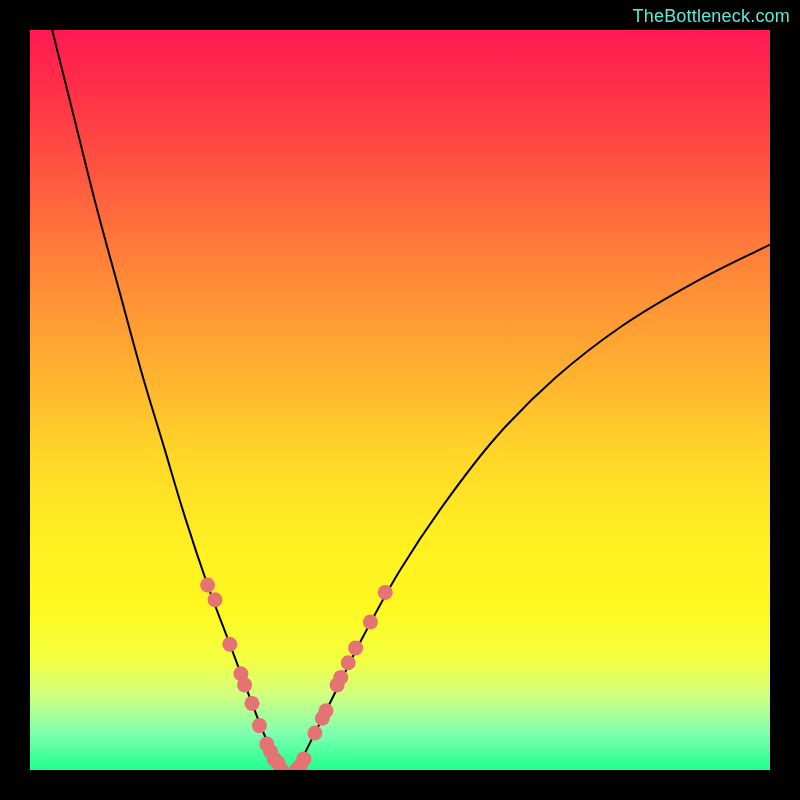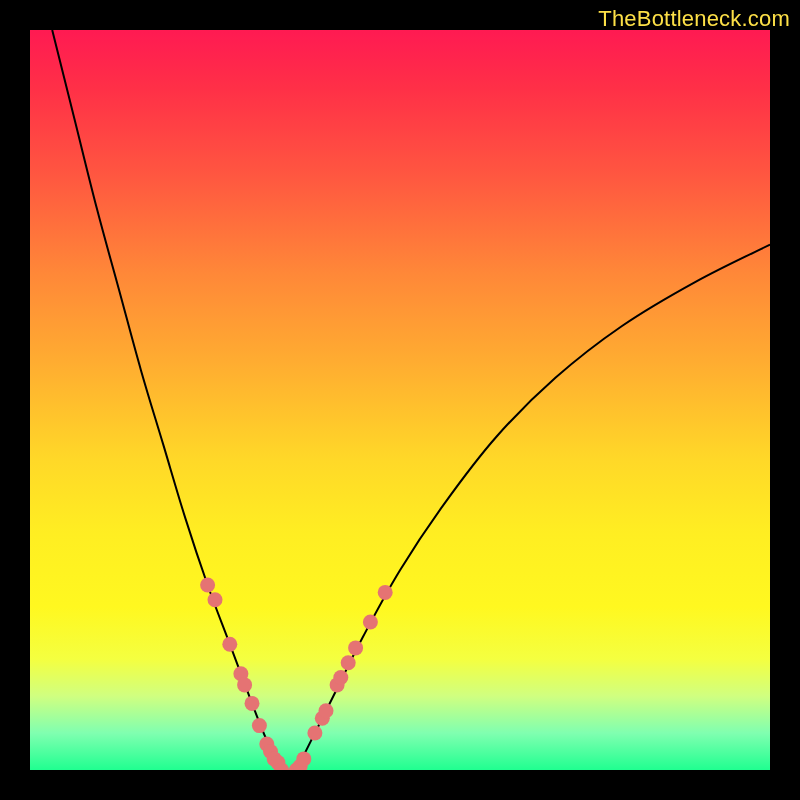--- a/index.html
+++ b/index.html
@@ -28,22 +28,22 @@
       #f4ff40 85%,
       #d0ff80 90%,
       #80ffb0 95%,
       #20ff90 100%
     );
   }
   .watermark {
     position: absolute;
     top: 6px;
     right: 10px;
-    color: #fde047;
-    font-size: 22px;
+    color: #5eead4;
+    font-size: 18px;
     font-weight: 500;
     z-index: 10;
     letter-spacing: 0.2px;
     text-align: center;
   }
   svg.curves {
     position: absolute;
     left: 0; top: 0;
     width: 100%;
     height: 100%;

